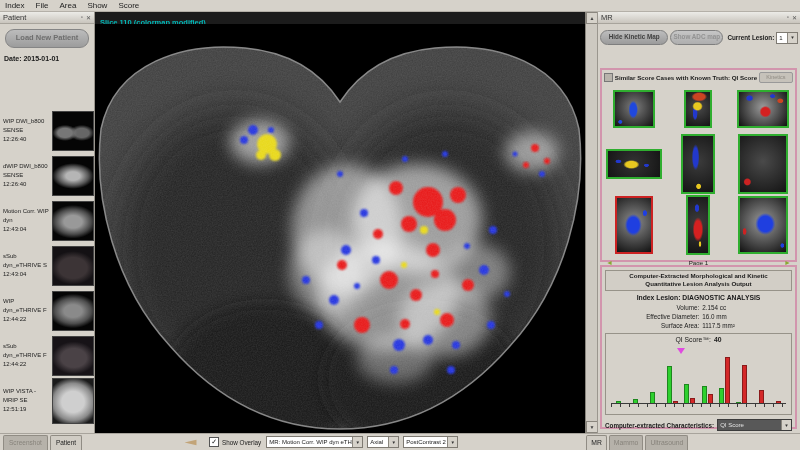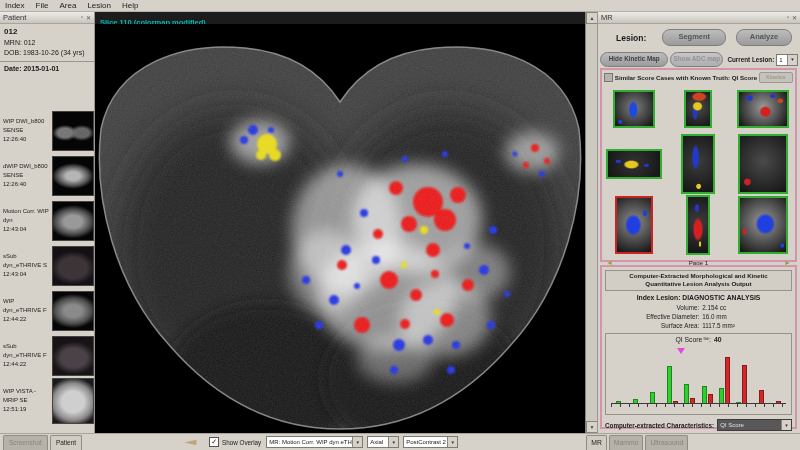--- a/index.html
+++ b/index.html
@@ -103,37 +103,33 @@
   .rtab.active{background:#d0ccc4;color:#222}
   .rtab.inactive{background:#b6b2aa;color:#87837b}
 </style>
 </head>
 <body>
 
 <div class="menubar">
     <span class="menu-item">Index</span>
     <span class="menu-item">File</span>
     <span class="menu-item">Area</span>
-    <span class="menu-item">Lesion</span>
-    <span class="menu-item">Help</span>
+    <span class="menu-item">Show</span>
+    <span class="menu-item">Score</span>
   </div>
 
 <div class="patient-panel">
   <div class="panel-titlebar">
     <span>Patient</span>
     <span class="tb-icons">
       <span>▫</span>
       <span>✕</span>
     </span>
   </div>
-  <div class="pat-info">
-    <div class="pid">012</div>
-    <div>MRN: 012</div>
-    <div>DOB: 1983-10-26 (34 yrs)</div>
-  </div>
+  <div class="load-btn">Load New Patient</div>
   <div class="pat-date">Date: 2015-01-01</div>
   <div class="series-list" id="series-list">
       <div class="series-item">
         <div class="s-txt">
           <div class="s-name">WIP DWI_b800 SENSE</div>
           <div class="s-time">12:26:40</div>
         </div>
         <div class="s-thumb"></div>
       </div>
       <div class="series-item">
@@ -298,25 +294,20 @@
 </div>
 
 <div class="right-panel">
   <div class="panel-titlebar">
     <span>MR</span>
     <span class="tb-icons">
       <span>▫</span>
       <span>✕</span>
     </span>
   </div>
-  <div class="rp-row1">
-    <span class="lesion-lbl">Lesion:</span>
-    <div class="pill-btn seg-btn">Segment</div>
-    <div class="pill-btn ana-btn">Analyze</div>
-  </div>
   <div class="rp-row2">
     <div class="pill-btn hkm-btn">Hide Kinetic Map</div>
     <div class="pill-btn adc-btn">Show ADC map</div>
     <span class="cl-lbl">Current Lesion:</span>
     <div class="dd cl-dd">
       <span class="dd-txt">1</span>
       <span class="dd-arrow">▼</span>
     </div>
   </div>
 

